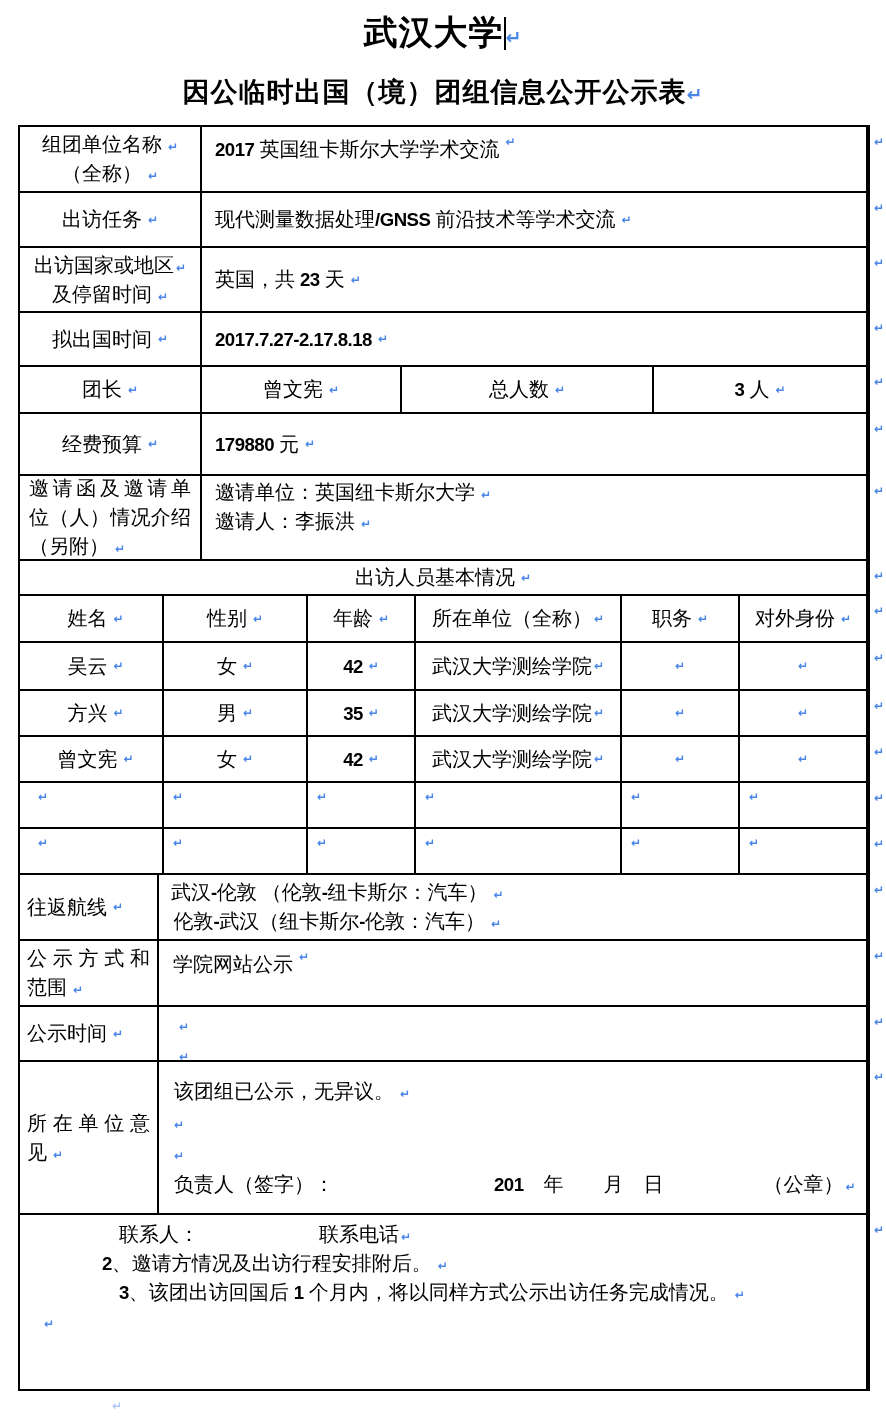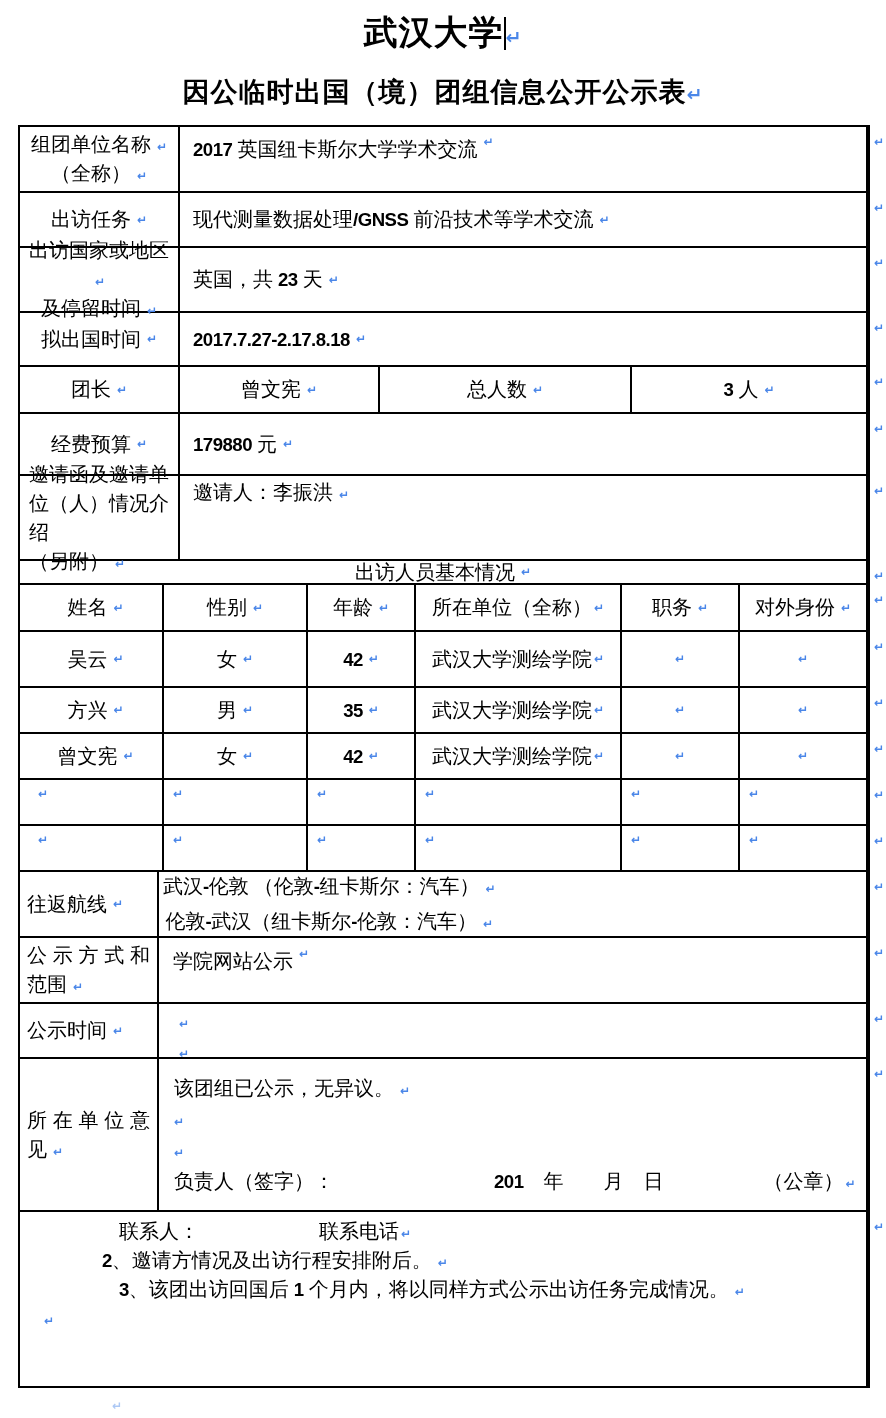--- a/index.html
+++ b/index.html
@@ -33,39 +33,39 @@
   .tbl{
     position:absolute; left:18px; top:125px; width:852px;
     border:2px solid #000; font-size:20px; line-height:1.35;
   }
   .tr{ display:flex; position:relative; border-bottom:2px solid #000; }
   .tr:last-child{ border-bottom:none; }
   .td{ position:relative; border-right:2px solid #000; flex:none; }
   .td:last-child{ border-right:none; }
   .fx{ flex:1 1 auto; }
   
-  .w-lbl{ width:160px; }   
+  .w-lbl{ width:182px; }   
   .w-nlbl{ width:139px; }  
   .w-200{ width:200px; } .w-252{ width:252px; }
   .p1{ width:144px;padding-left:9px; } .p2{ width:144px; } .p3{ width:108px; }
   .p4{ width:206px; } .p5{ width:118px; }
   
   .c{ display:flex; height:100%; align-items:center; justify-content:center; text-align:center; }
   .l{ display:flex; height:100%; align-items:center; justify-content:flex-start; padding-left:13px; }
   .t{ display:flex; height:100%; align-items:flex-start; justify-content:flex-start; padding:9px 0 0 13px; }
   .e{ display:flex; height:100%; align-items:flex-start; justify-content:flex-start; padding:8px 0 0 9px; }
   .lines{ width:100%; padding:0 9px; }
   .ln{ line-height:29px; }
   .lc{ text-align:center; }
   .ll{ text-align:left; }
   .jl{ text-align:justify; text-align-last:justify; }
   .pre{ white-space:pre; }
   
   .inv-val{ padding:2px 0 0 13px; line-height:29px; }
-  .route-val{ line-height:35px; padding-left:4px; }
+  .route-val{ line-height:28px; padding-left:12px; }
   .time-val{ padding:2px 0 0 20px; line-height:30px; }
   .op-val{ padding:14px 0 0 15px; line-height:31px; }
   .notes{ padding:5px 12px 0 12px; line-height:29px; font-size:20px; }
   
   .lat{ font-family:"Liberation Sans","DejaVu Sans",sans-serif; font-weight:bold;
         font-size:0.93em; letter-spacing:-0.5px; }
   .final-mark{ position:absolute; left:112px; top:1400px; opacity:.45; }
 </style>
 </head>
 <body>
@@ -195,27 +195,28 @@
         <div class="c">
             <div class="lines">
           <div class="ln jl">邀请函及邀请单</div>
           <div class="ln jl">位（人）情况介绍</div>
           <div class="ln ll"><span>（另附）</span><span class="cm mgap"></span></div>
         </div>
           </div>
       </div>
       <div class="td fx">
         <div class="inv-val">
+          <div><span>邀请单位：英国纽卡斯尔大学</span><span class="cm mgap"></span></div>
           <div><span>邀请人：李振洪</span><span class="cm mgap"></span></div>
         </div>
       </div>
       <span class="cm rem"></span>
     </div>
 
-    <div class="tr" style="height:24px">
+    <div class="tr" style="height:35px">
       <div class="td fx">
         <div class="c">
             <span>出访人员基本情况</span>
             <span class="cm mgap"></span>
           </div>
       </div>
       <span class="cm rem"></span>
     </div>
 
     <div class="tr" style="height:47px">
@@ -251,21 +252,21 @@
         </div>
       <div class="td fx">
           <div class="c">
             <span>对外身份</span>
             <span class="cm mgap"></span>
           </div>
         </div>
       <span class="cm rem"></span>
     </div>
 
-    <div class="tr" style="height:56px">
+    <div class="tr" style="height:48px">
       <div class="td p1">
           <div class="c">
             <span>吴云</span>
             <span class="cm mgap"></span>
           </div>
         </div>
       <div class="td p2">
           <div class="c">
             <span>女</span>
             <span class="cm mgap"></span>

